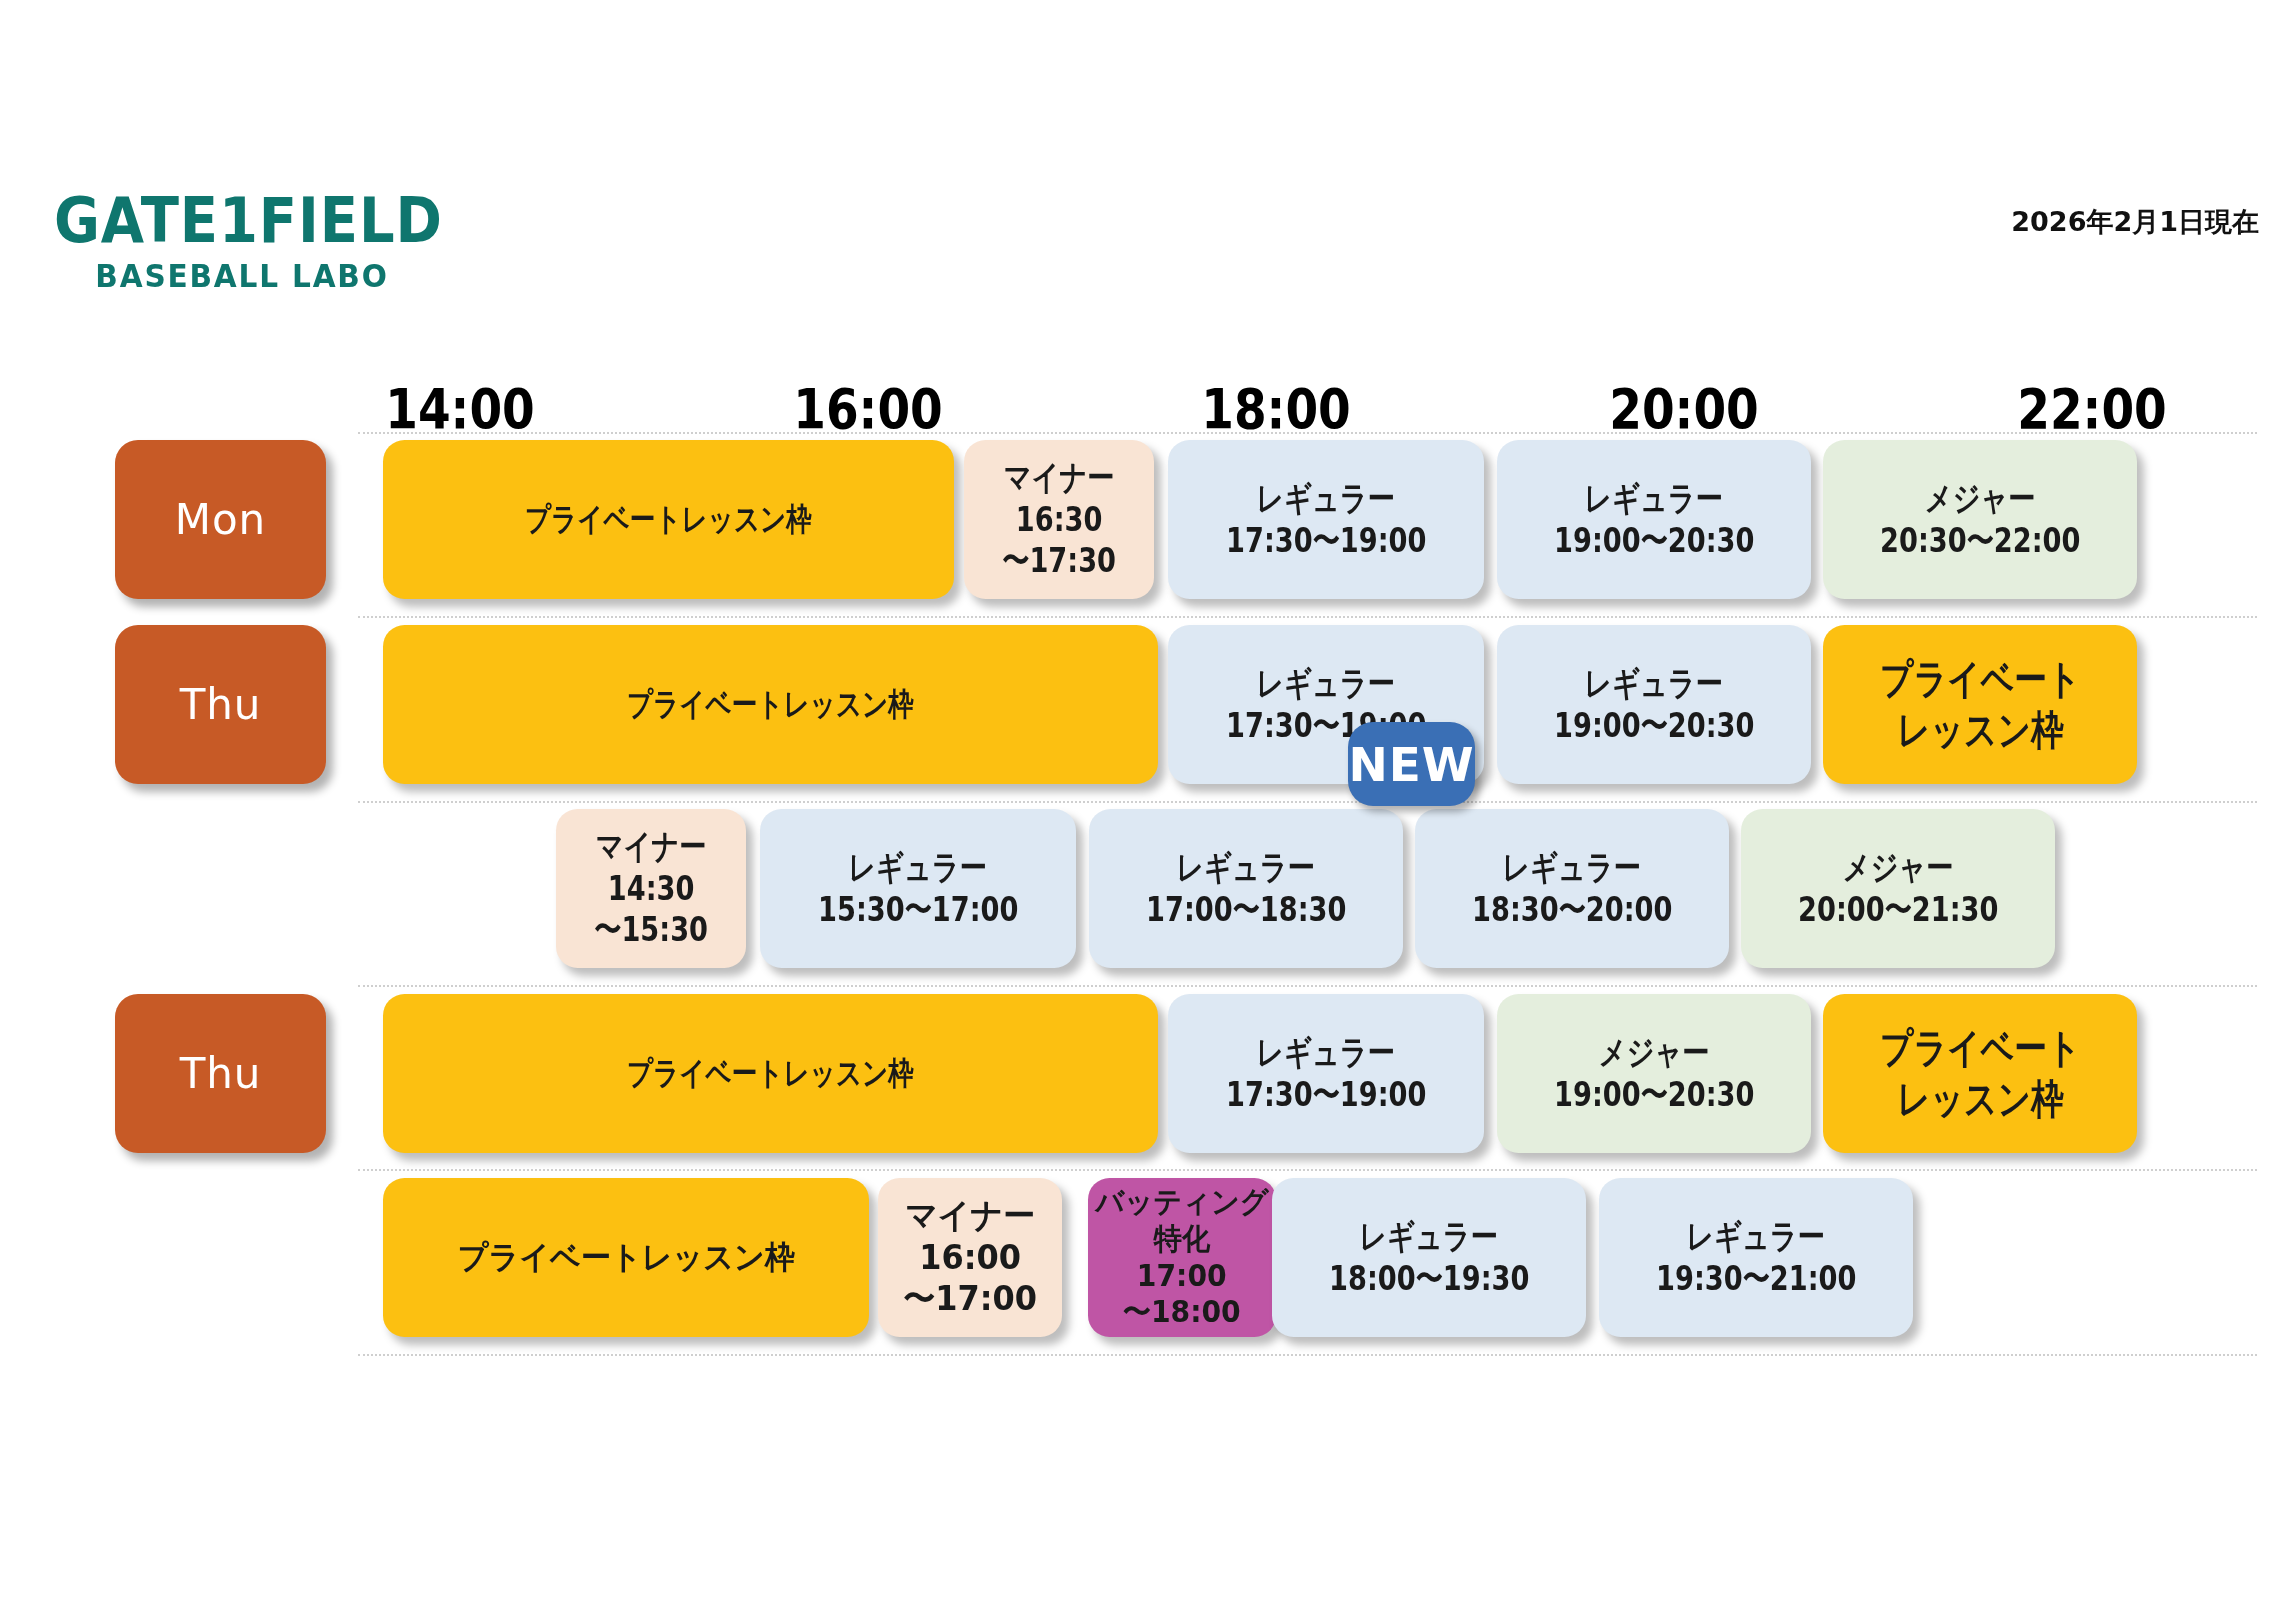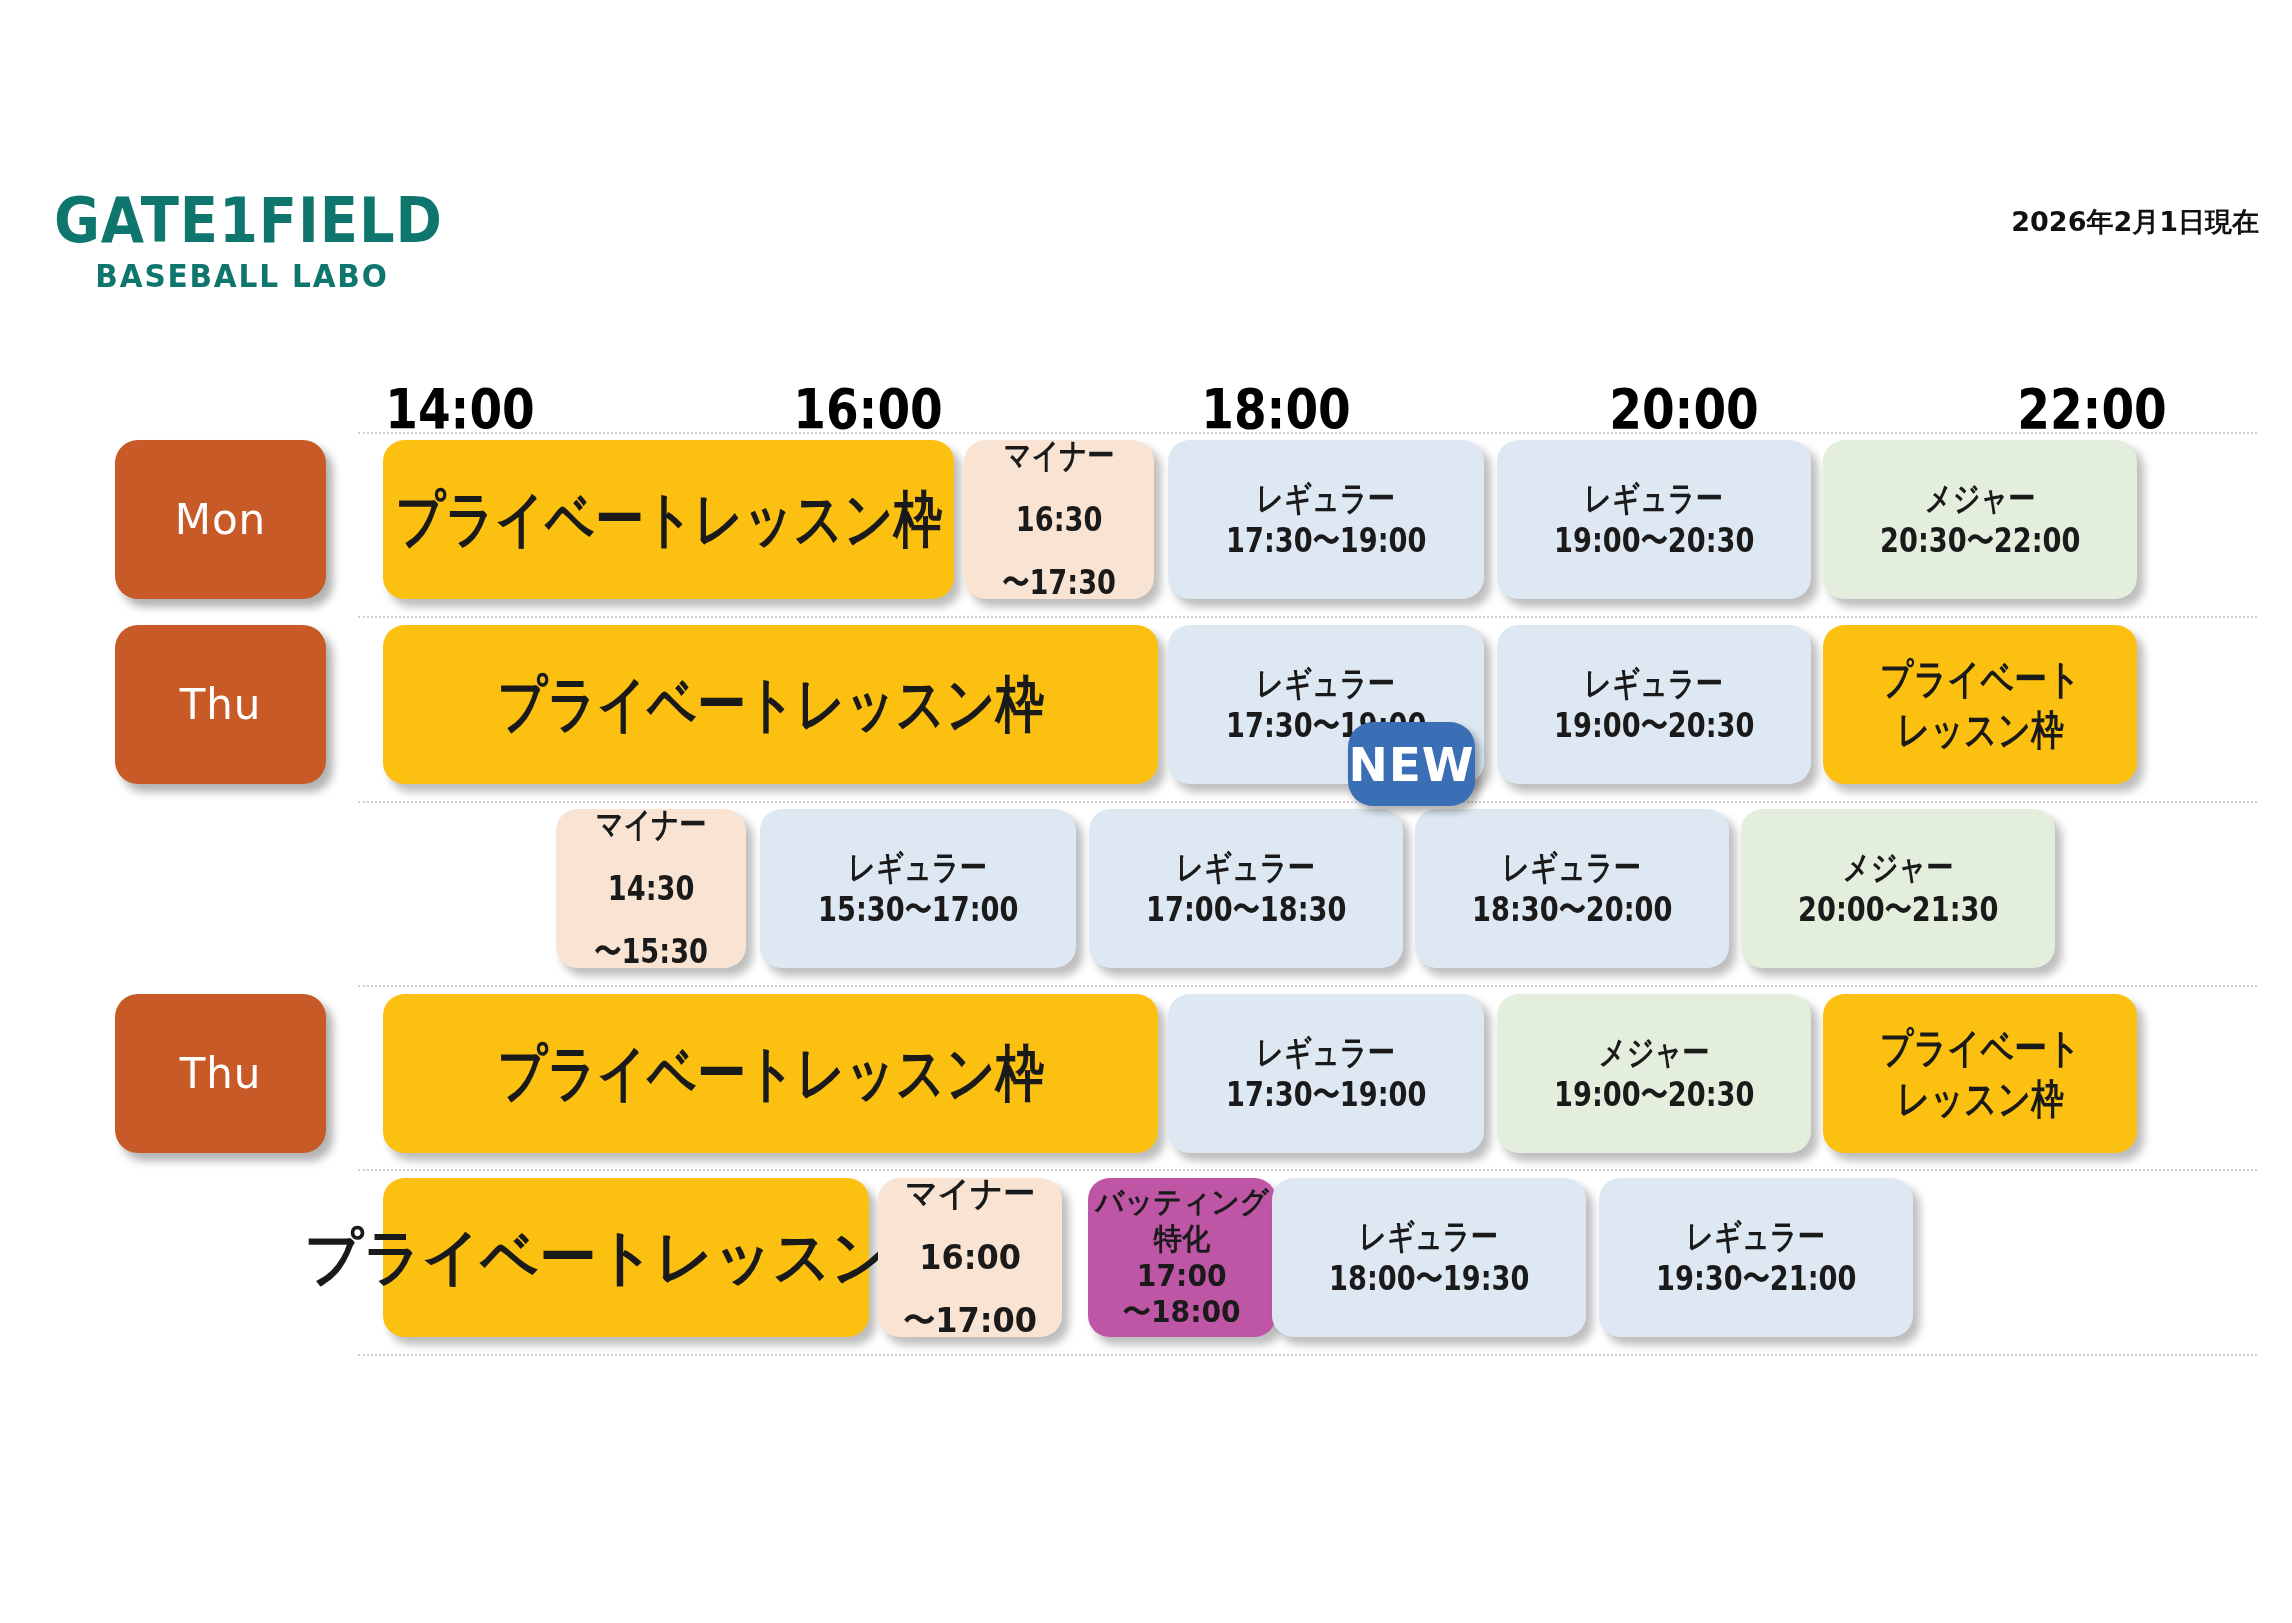--- a/index.html
+++ b/index.html
@@ -85,29 +85,29 @@
     text-align:center;
     color:#1a1a1a;
     font-family:"DejaVu Sans",sans-serif;
     font-weight:bold;
     line-height:1.22;
     overflow:visible;
   }
   .block .ln{display:block;white-space:nowrap;}
   .b-private{background:#fcc011;}
   .b-regular{background:#dde8f3;}
-  .b-minor  {background:#f9e4d4;gap:22px;}
+  .b-minor  {background:#f9e4d4;}
   .b-major  {background:#e4eedd;}
   .b-batting{background:#bf55a5;}
 
   
   .cond .ln{transform:scaleX(.80);transform-origin:center;}
   .rounded .ln{transform:scaleX(.94);transform-origin:center;}
 
-  .sz-big   {font-size:61px;}
+  .sz-big   {font-size:32px;}
   .sz-mid   {font-size:41px;}
   .sz-small {font-size:34px;}
   .sz-xsmall{font-size:30px;}
 
   #new-badge{
     position:absolute;
     width:127px;height:84px;
     border-radius:25px;
     background:#3a6fb5;
     box-shadow:4.5px 5.4px 7.2px rgba(0,0,0,.30);

